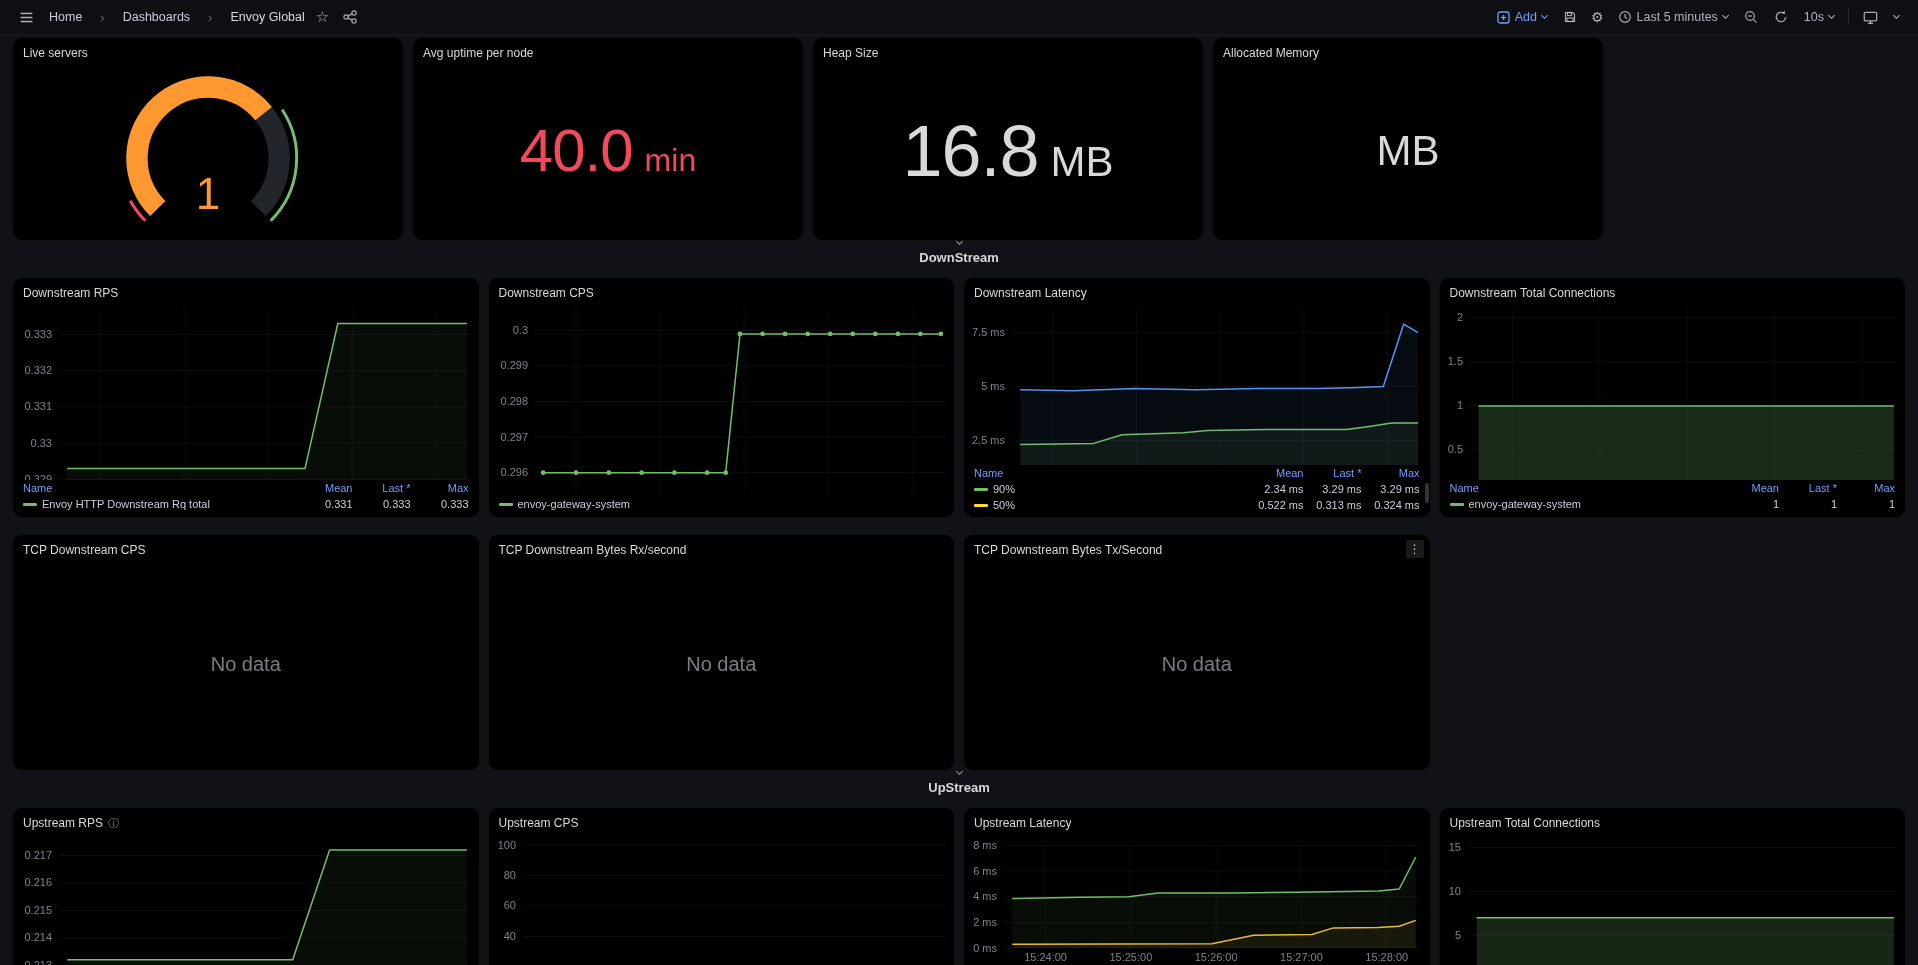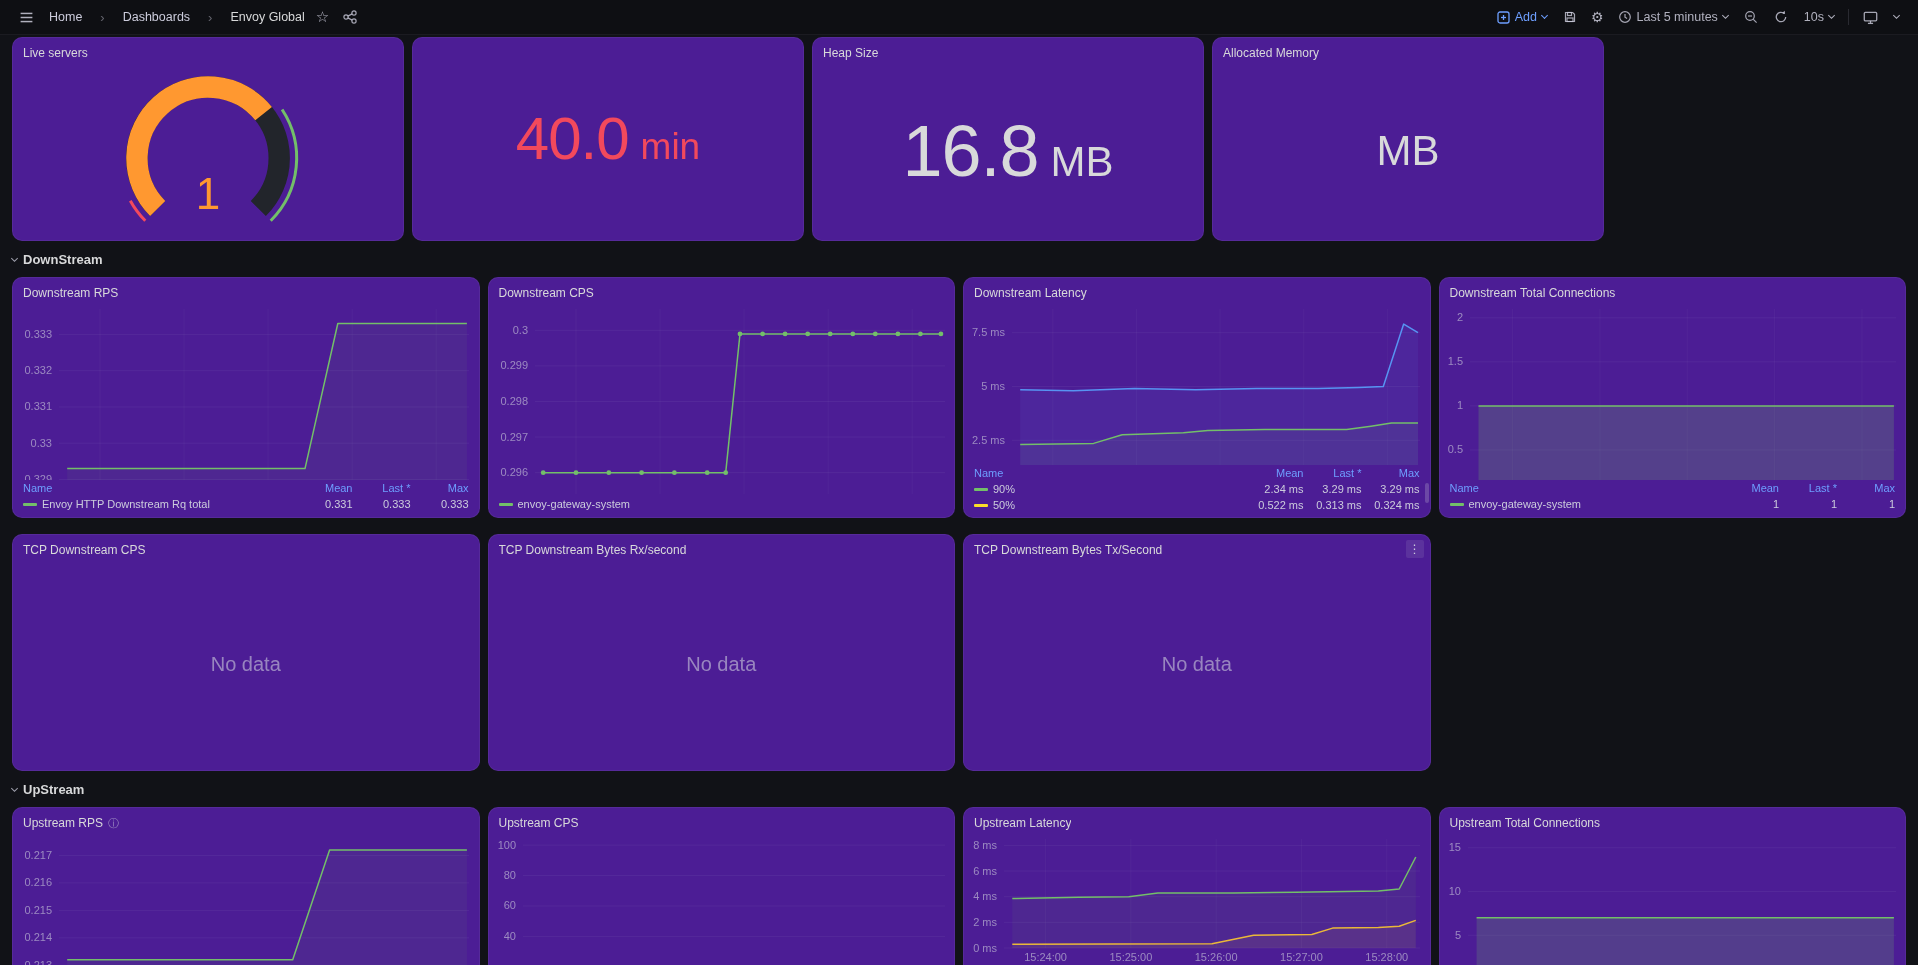--- a/index.html
+++ b/index.html
@@ -27,37 +27,37 @@
 
   
   .dashboard { height:930px; padding:2px 12px 0; overflow:hidden; }
   .row { display:grid; gap:8px; }
   .row-stats { grid-template-columns:repeat(4,392px); height:204px; }
   .row-4 { grid-template-columns:repeat(4,1fr); }
   .row-ds { height:241px; }
   .row-tcp { height:237px; margin-top:16px; }
   .row-us { height:241px; }
   .section-header { display:flex; align-items:center; gap:6px; height:36px;
-    color:#d8d9da; font-size:13px; font-weight:700; cursor:pointer; }
+    color:#d8d9da; font-size:13px; font-weight:700; cursor:pointer;flex-direction:column; }
   .section-header .chev { border-color:rgba(204,204,220,0.75); margin-top:-2px; }
 
-  .panel { background:#4c1d95; border:1px solid rgba(204,204,220,0.08); border-radius:10px;
+  .panel { background:#000000; border:1px solid rgba(204,204,220,0.08); border-radius:10px;
     display:flex; flex-direction:column; min-width:0; min-height:0; overflow:hidden; position:relative; }
   .panel-header { flex:none; height:24px; display:flex; align-items:center; gap:5px;
     padding:6px 10px 0; font-size:12px; font-weight:500; color:#d8d9da; }
   .panel-title { cursor:pointer; white-space:nowrap; overflow:hidden; text-overflow:ellipsis; }
   .info-ic { color:rgba(204,204,220,0.6); font-size:11px; line-height:1; }
   .kebab { position:absolute; top:5px; right:6px; background:rgba(204,204,220,0.12);
     border-radius:2px; color:#ccccdc; padding:0 3px; font-size:12px; line-height:18px; cursor:pointer; }
 
   .stat-body { flex:1; display:flex; align-items:center; justify-content:center; }
   .stat-line { display:flex; align-items:baseline; gap:12px; }
   .stat-num { font-weight:500; line-height:1; letter-spacing:-1px; }
   .stat-unit { font-weight:500; line-height:1; }
-  .sz-m  { font-size:60px; } .sz-mu { font-size:37px; }
+  .sz-m  { font-size:60px; } .sz-mu { font-size:32px; }
   .sz-l  { font-size:72px; } .sz-lu { font-size:42px; }
 
   .gauge-body { flex:1; min-height:0; }
 
   .chart { flex:1; min-height:0; overflow:hidden; }
   .chart.fixed150 { flex:none; height:152px; }
   .chart.fixed134 { flex:none; height:134px; }
   .chart svg text { font-family:"Liberation Sans",sans-serif; font-size:11px; fill:rgba(204,204,220,0.62); }
 
   .legend { flex:none; padding:0 10px 5px; font-size:11px; position:relative; overflow:hidden; }
@@ -178,20 +178,23 @@
           <svg width="390" height="178" style="display:block">
             <path d="M 144.7 146.5 A 71.2 71.2 0 1 1 245.3 146.5" stroke="#22252b" stroke-width="21.4" fill="none"></path>
             <path d="M 144.7 146.5 A 71.2 71.2 0 1 1 250.6 51.6" stroke="#FF9830" stroke-width="21.4" fill="none"></path>
             <path d="M 132.3 158.8 A 88.6 88.6 0 0 1 117.3 138.8" stroke="#F2495C" stroke-width="3" fill="none"></path>
             <path d="M 269.1 47.5 A 88.6 88.6 0 0 1 257.7 158.8" stroke="#73BF69" stroke-width="3" fill="none"></path>
             <text x="195" y="147.4" text-anchor="middle" style="fill:#FF9830;font-size:44px;font-weight:500">1</text>
           </svg>
         </div>
     </div>
     <div class="panel">
+      <div class="panel-header">
+          <span class="panel-title">Avg uptime per node</span>
+        </div>
       <div class="stat-body">
         <span class="stat-line">
           <span class="stat-num sz-m" style="color: rgb(242, 73, 92);">40.0</span>
           <span class="stat-unit sz-mu" style="color: rgb(242, 73, 92);">min</span>
         </span>
       </div>
     </div>
     <div class="panel">
       <div class="panel-header">
           <span class="panel-title">Heap Size</span>

